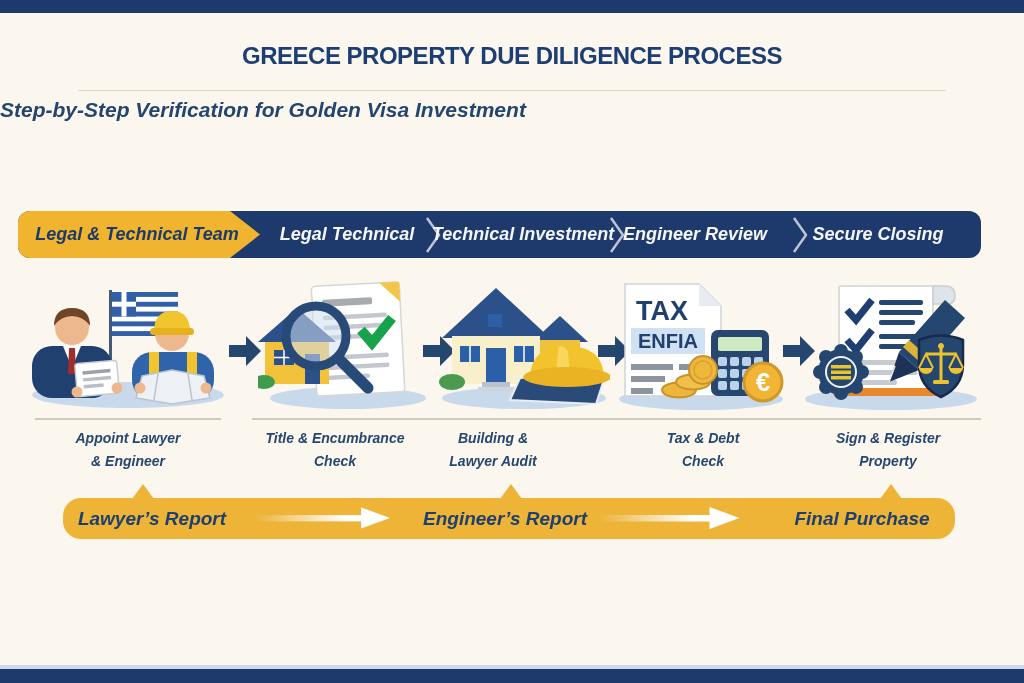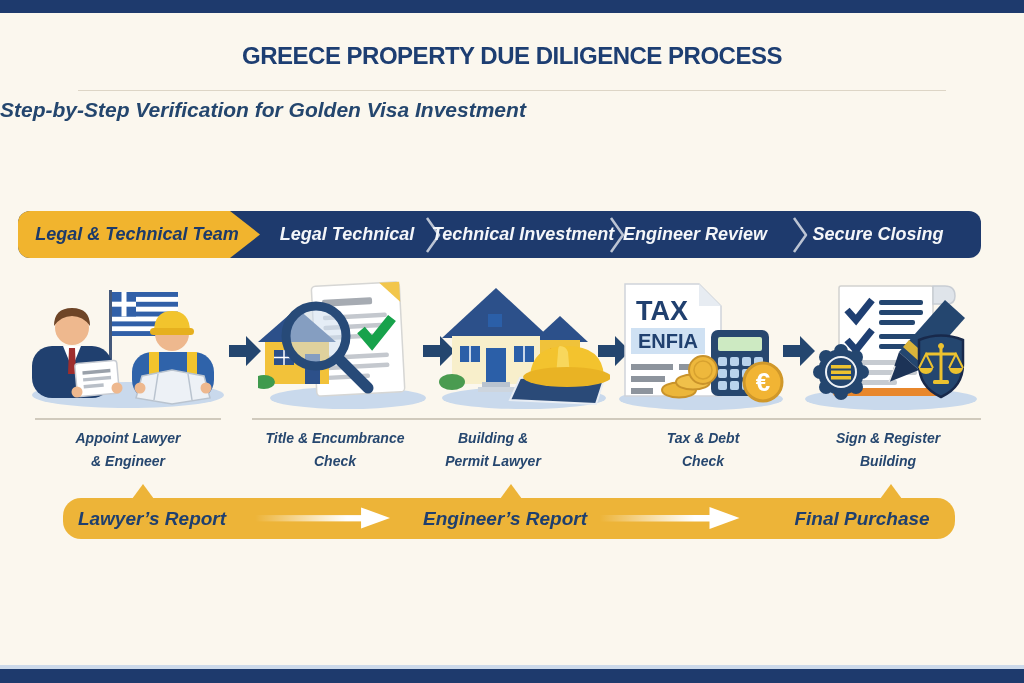--- a/index.html
+++ b/index.html
@@ -288,29 +288,29 @@
   <div class="abs step-label" style="left:128px">
     <span>Appoint Lawyer</span><br>
     <span>&amp; Engineer</span>
   </div>
   <div class="abs step-label" style="left:335px">
     <span>Title &amp; Encumbrance</span><br>
     <span>Check</span>
   </div>
   <div class="abs step-label" style="left:493px">
     <span>Building &amp;</span><br>
-    <span>Permit Lawyer</span>
+    <span>Lawyer Audit</span>
   </div>
   <div class="abs step-label" style="left:703px">
     <span>Tax &amp; Debt</span><br>
     <span>Check</span>
   </div>
   <div class="abs step-label" style="left:888px">
     <span>Sign &amp; Register</span><br>
-    <span>Building</span>
+    <span>Property</span>
   </div>
 
   <div class="abs tl-tri" style="left:132px"></div>
   <div class="abs tl-tri" style="left:500px"></div>
   <div class="abs tl-tri" style="left:880px"></div>
   <div class="abs tl-bar"></div>
   <span class="abs tl-label" style="left:505px">Engineer’s Report</span>
   <span class="abs tl-label" style="left:152px">Lawyer’s Report</span>
   <span class="abs tl-label" style="left:862px">Final Purchase</span>
   <svg class="abs" style="left:255px;top:507px" width="135" height="22" viewBox="0 0 140 22">

